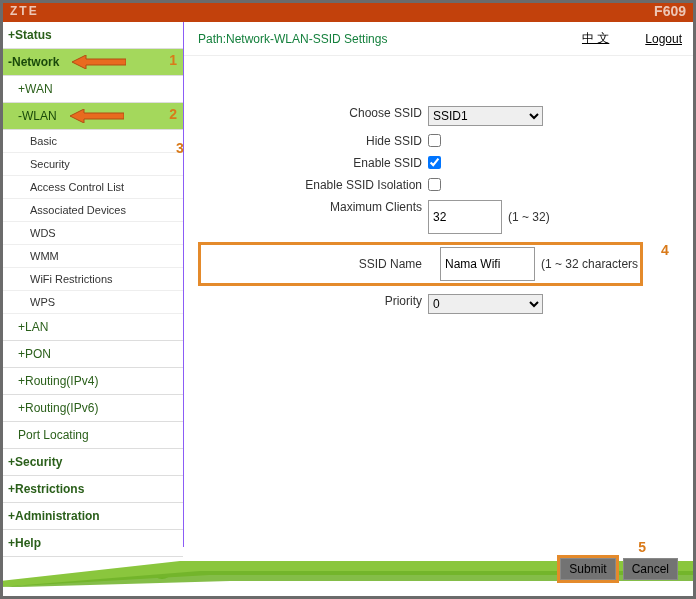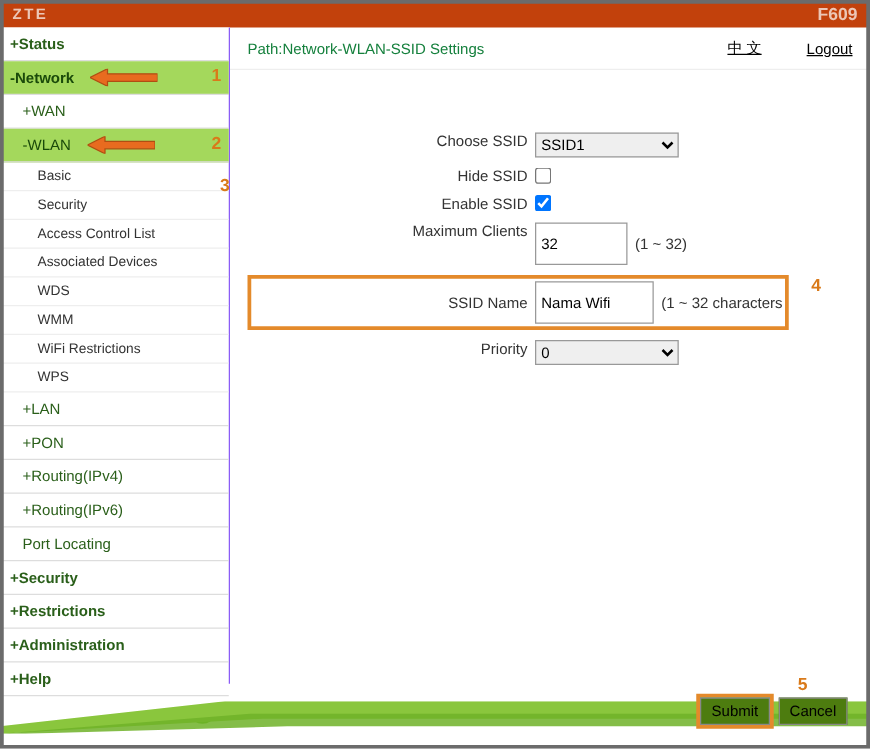--- a/index.html
+++ b/index.html
@@ -37,21 +37,21 @@
   .form-ctrl { display: flex; align-items: center; gap: 6px; }
   .form-ctrl select { width: 115px; font-size: 12px; border: 1px solid #999; background: #efefef; height: 20px; }
   .form-ctrl input[type=text] { font-size: 12px; border: 1px solid #999; padding: 16px 4px; height: 20px; }
   .hint { color: #333; font-size: 12px; }
   
   .outline-box { border: 3px solid #e48a2b; padding: 2px; }
   
   .bottombar { position: absolute; left: 0; right: 0; bottom: 0; height: 52px; }
   .green-swoosh { position: absolute; left: 0; bottom: 12px; height: 26px; width: 100%; }
   .btn-row { position: absolute; right: 18px; bottom: 16px; display: flex; gap: 4px; align-items: center; }
-  .btn { background: #4d7c0f; border: 1px solid #888; padding: 3px 8px; font-size: 12px; cursor: pointer; }
+  .btn { background: #737373; border: 1px solid #888; padding: 3px 8px; font-size: 12px; cursor: pointer; }
   .btn-outline { border: 3px solid #e48a2b; padding: 0; }
   .btn-outline .btn { border: 1px solid #888; }
   
   .anno5 { position: absolute; right: 50px; bottom: 44px; font-weight: bold; color: #d97a1a; font-size: 14px; }
   
   .border-frame { position: absolute; top: 0; left: 0; right: 0; bottom: 0; border: 3px solid #6b6b6b; pointer-events: none; }
 </style>
 </head>
 <body>
 
@@ -128,31 +128,37 @@
           </div>
       </div>
 
       <div class="form-row">
         <div class="form-label">Enable SSID</div>
         <div class="form-ctrl">
             <input type="checkbox" checked="" style="">
           </div>
       </div>
 
+      <div class="form-row">
+        <div class="form-label">Enable SSID Isolation</div>
+        <div class="form-ctrl">
+            <input type="checkbox" style="">
+          </div>
+      </div>
 
       <div class="form-row">
         <div class="form-label">Maximum Clients</div>
         <div class="form-ctrl">
           <input type="text" style="width: 74px;" value="32">
           <span class="hint">(1 ~ 32)</span>
         </div>
       </div>
 
       <div class="form-row">
-        <div class="outline-box" style="display:flex;align-items:center;">
+        <div class="outline-box" style="display:flex;align-items:center;gap:12px;">
           <div class="form-label" style="width:225px">SSID Name</div>
           <div class="form-ctrl">
             <input type="text" style="width: 95px;" value="Nama Wifi">
             <span class="hint">(1 ~ 32 characters</span>
           </div>
         </div>
         <span class="anno-num" style="position:static;margin-left:18px">4</span>
       </div>
 
       <div class="form-row">

